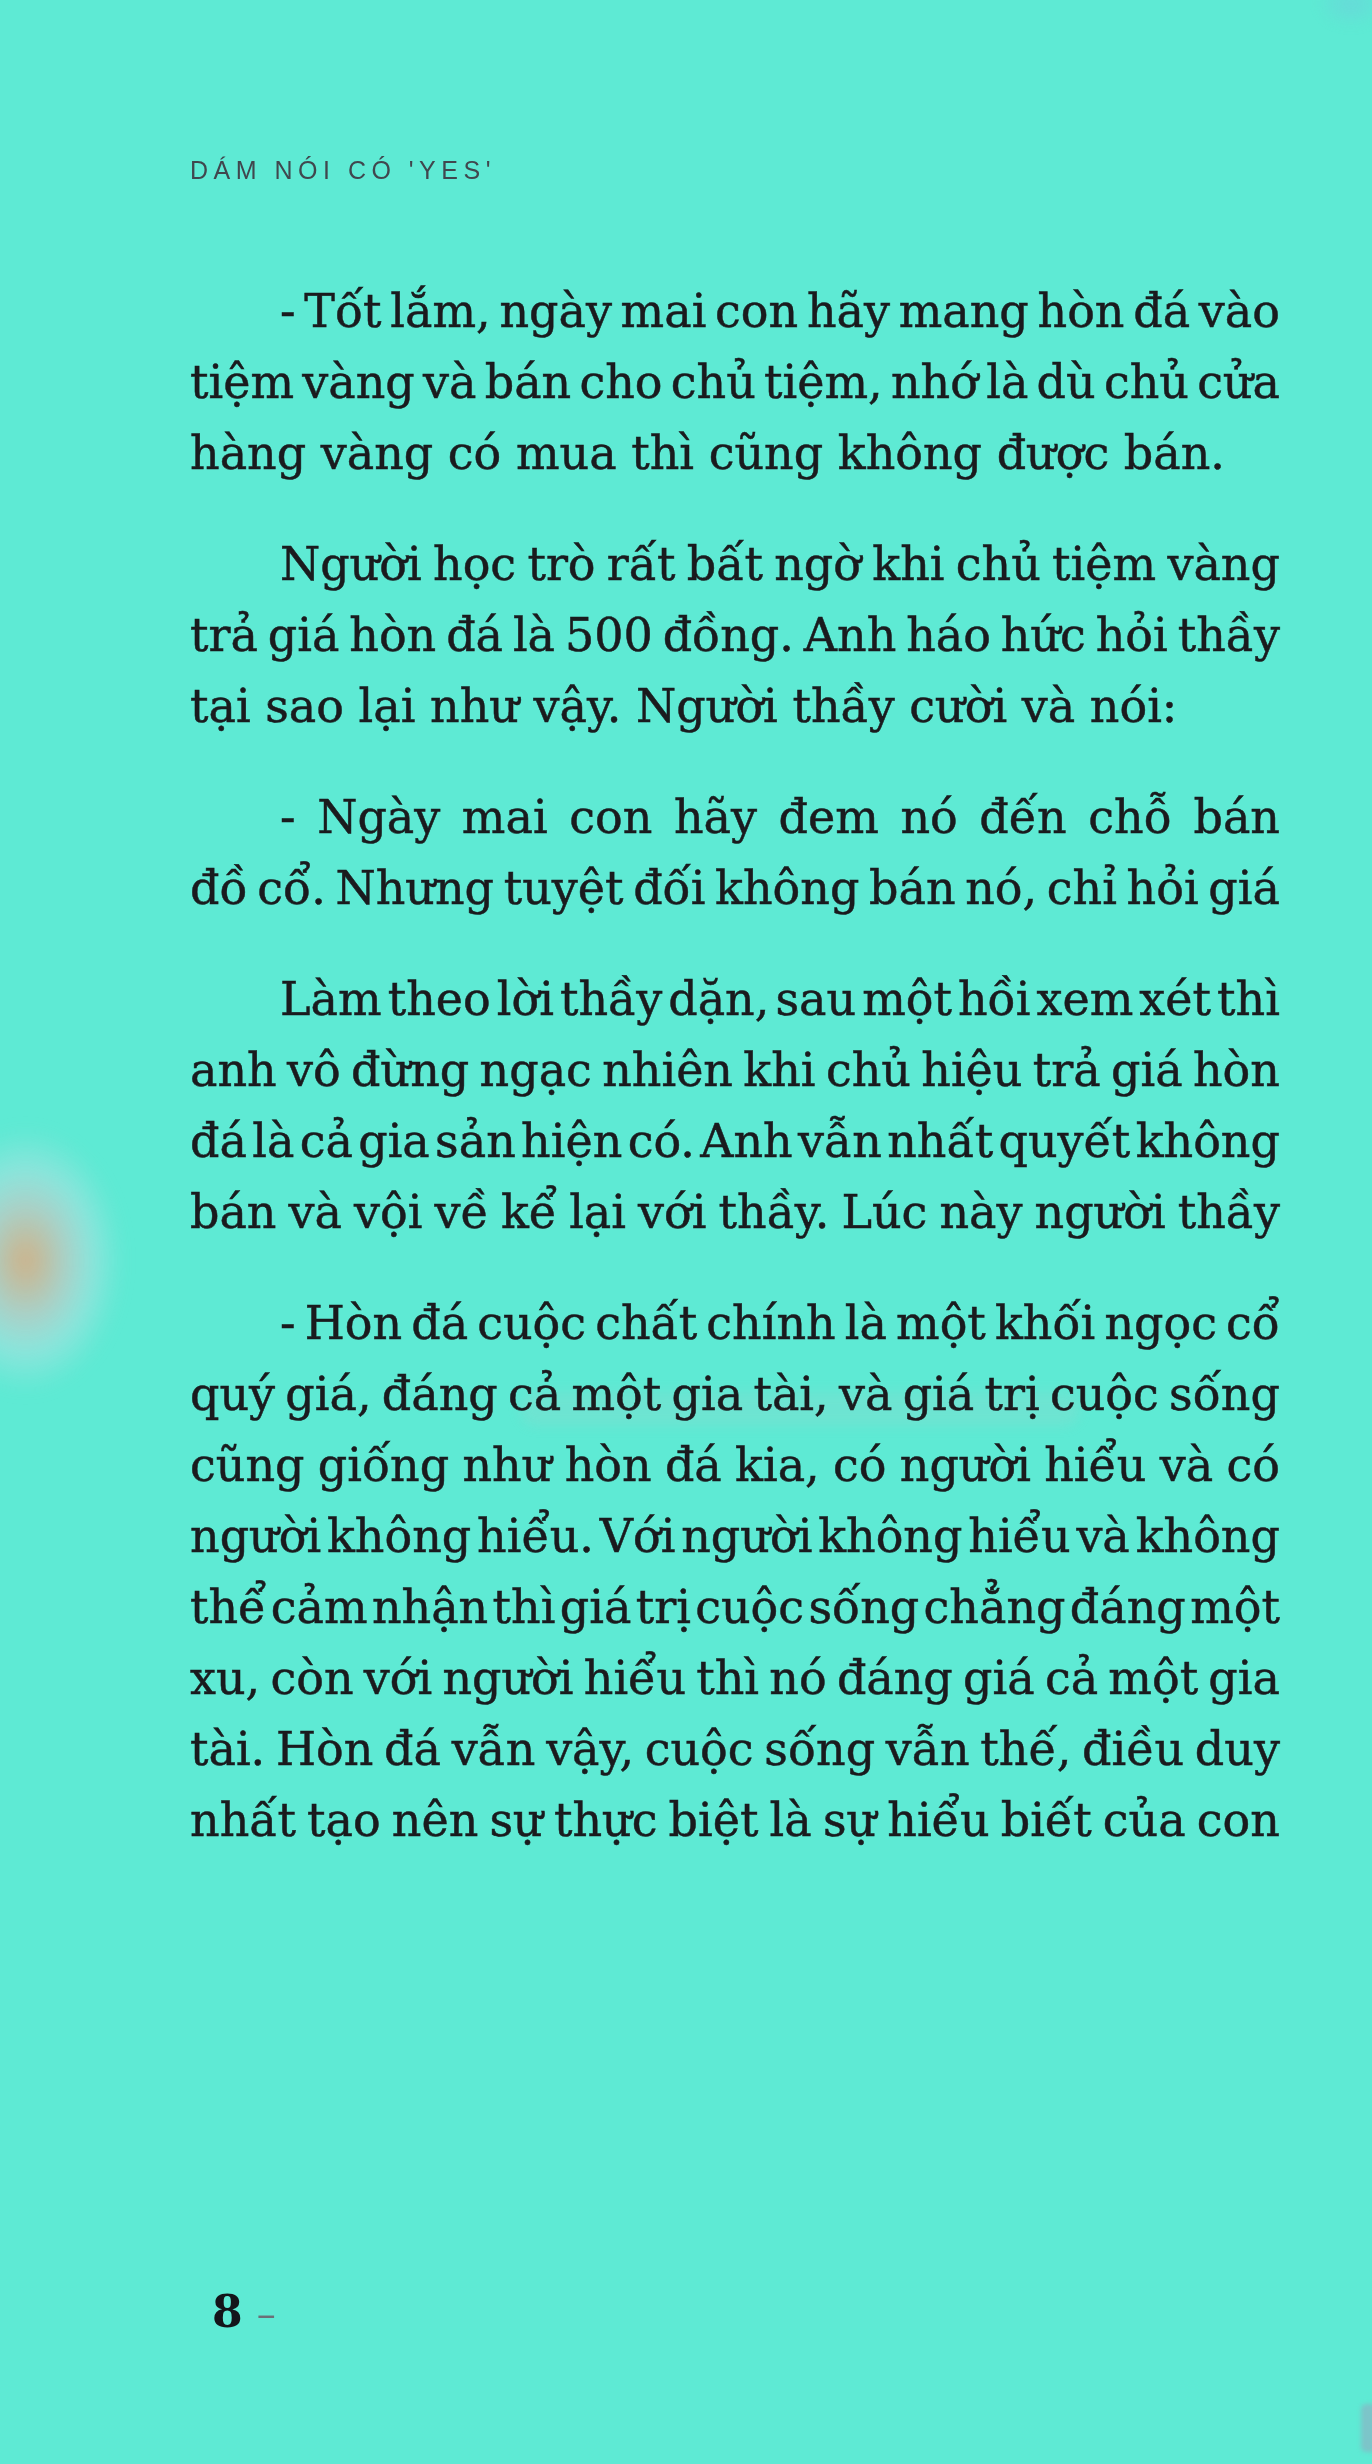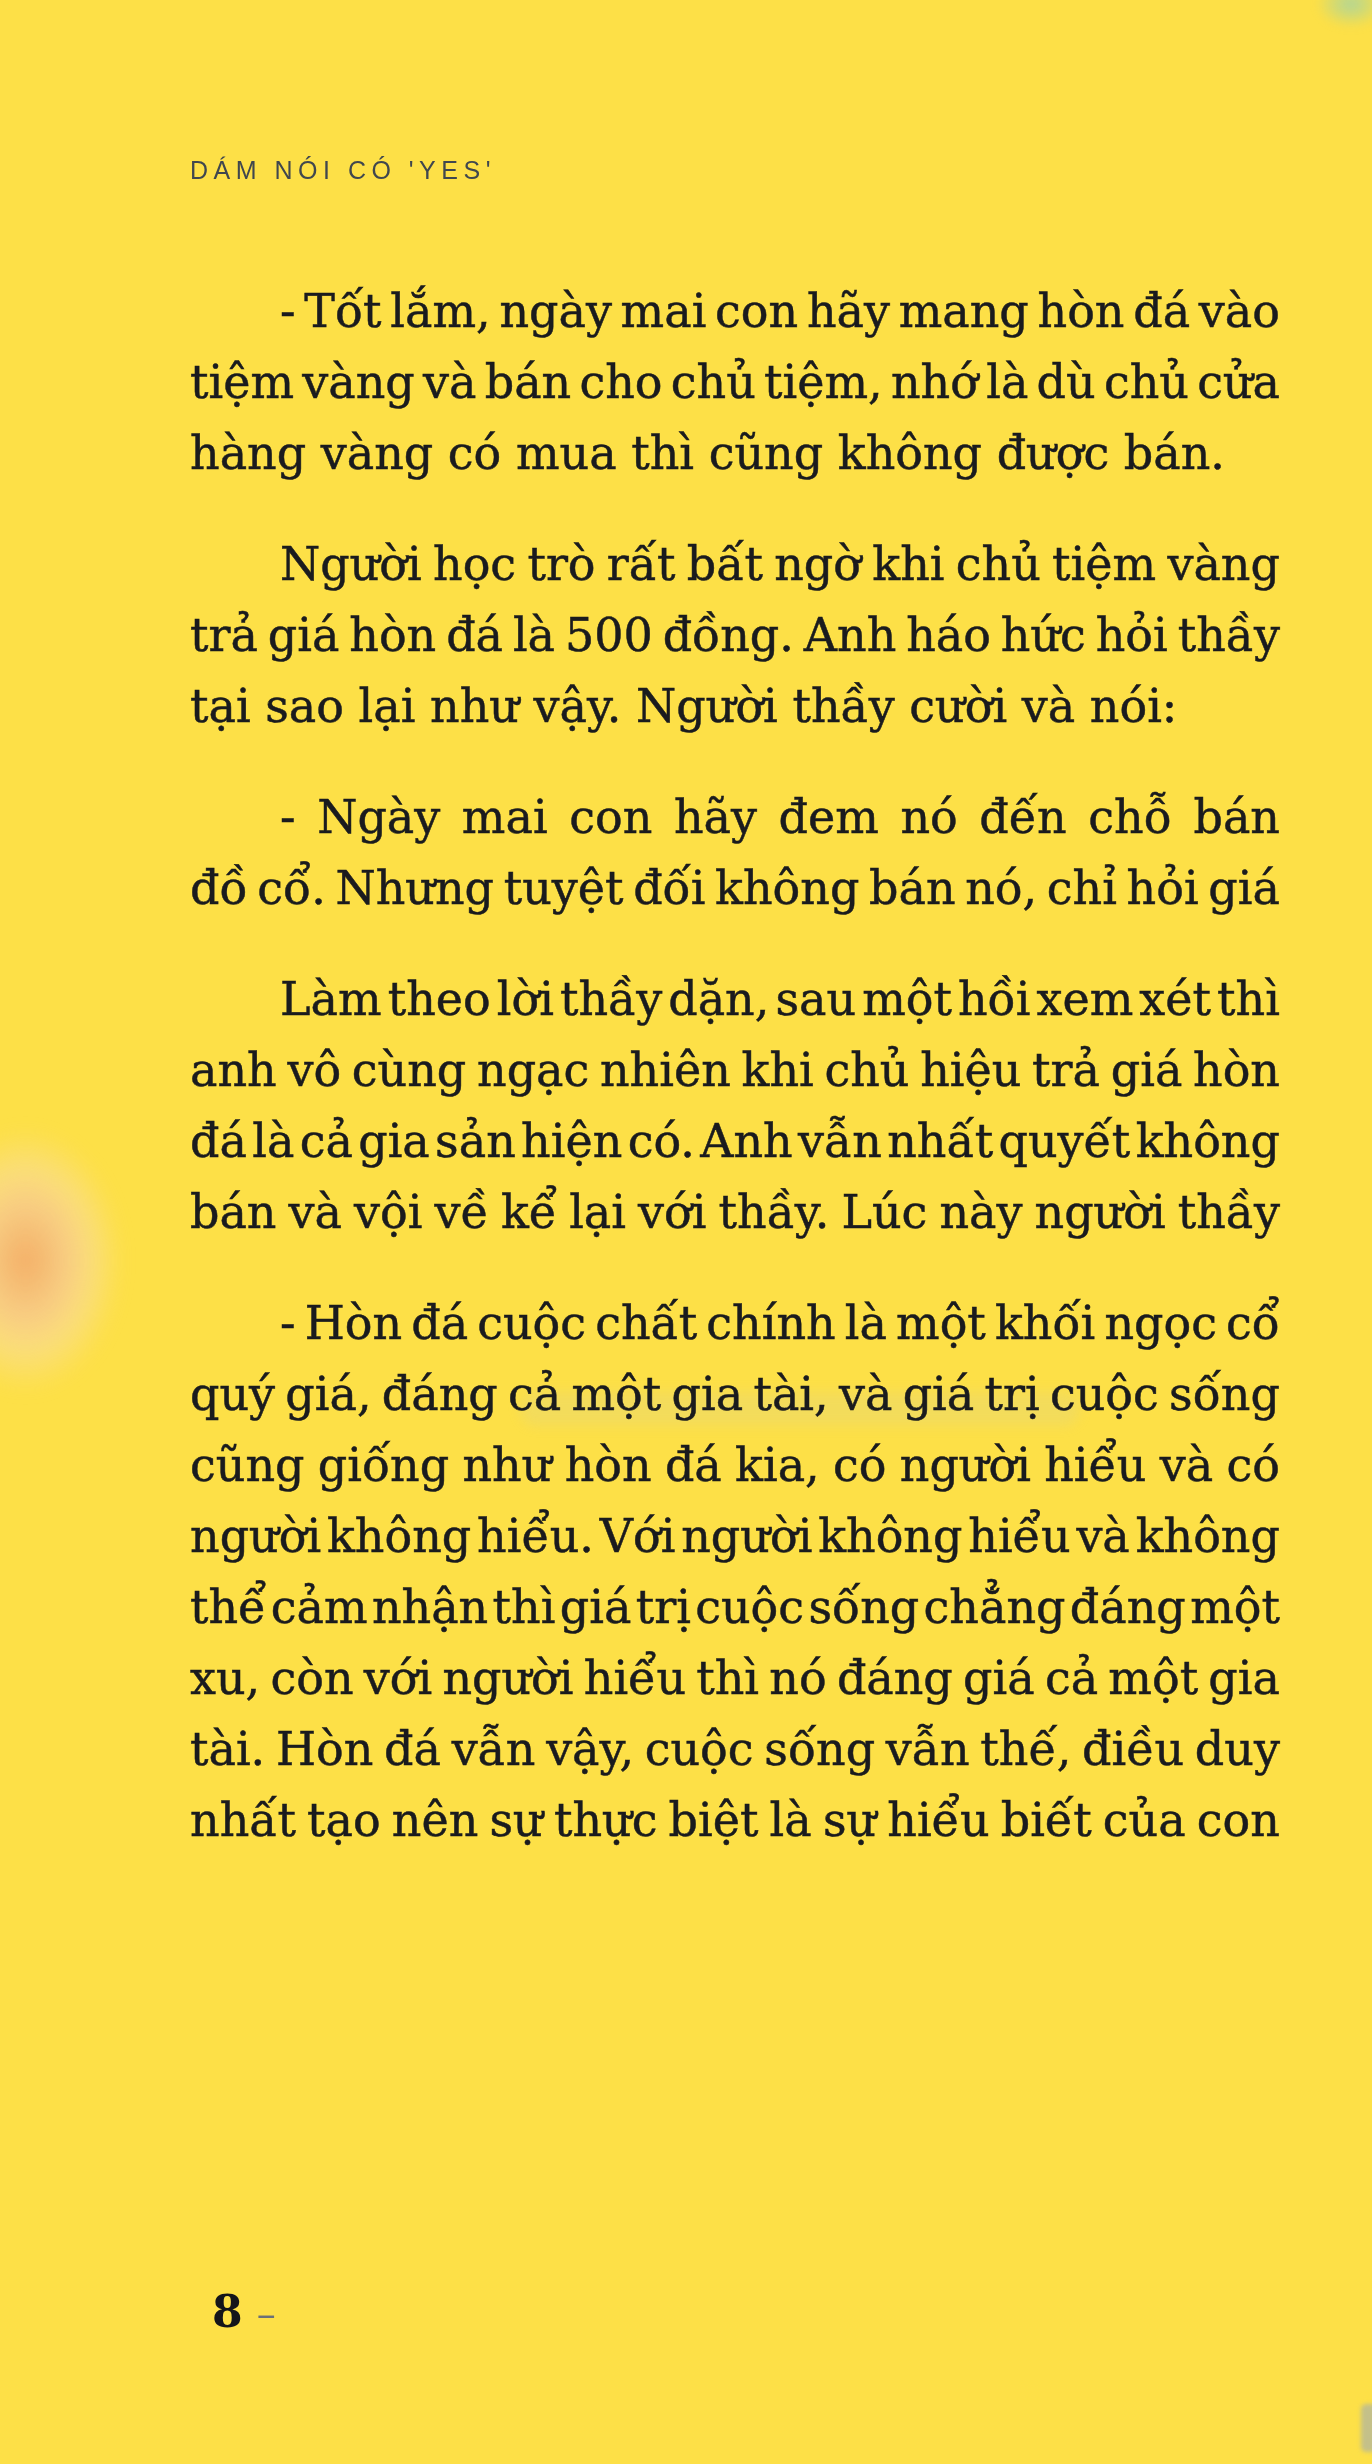--- a/index.html
+++ b/index.html
@@ -4,21 +4,21 @@
 <style>
   html,body{margin:0;padding:0;}
   body{
     width:1372px;height:2464px;
     background:#ffffff;
     position:relative;
     overflow:hidden;
     font-family:"DejaVu Serif", serif;
     color:#1a1b1e;
   }
-  .page{position:absolute;inset:0;background:#fde047;padding-left:44px;}
+  .page{position:absolute;inset:0;background:#5eead4;padding-left:44px;}
   
   .header{
     position:absolute;left:190px;top:156px;
     font-family:"Liberation Sans", sans-serif;
     font-size:25px;letter-spacing:5.5px;
     color:#40474e;
   }
   
   .text-block{
     position:absolute;left:190px;top:276px;width:1090px;
@@ -91,21 +91,21 @@
         <div class="line first just"><span>Người</span><span>học</span><span>trò</span><span>rất</span><span>bất</span><span>ngờ</span><span>khi</span><span>chủ</span><span>tiệm</span><span>vàng</span></div>
         <div class="line just"><span>trả</span><span>giá</span><span>hòn</span><span>đá</span><span>là</span><span>500</span><span>đồng.</span><span>Anh</span><span>háo</span><span>hức</span><span>hỏi</span><span>thầy</span></div>
         <div class="line last">tại sao lại như vậy. Người thầy cười và nói:</div>
       </div>
       <div class="para">
         <div class="line first just"><span>-</span><span>Ngày</span><span>mai</span><span>con</span><span>hãy</span><span>đem</span><span>nó</span><span>đến</span><span>chỗ</span><span>bán</span></div>
         <div class="line just"><span>đồ</span><span>cổ.</span><span>Nhưng</span><span>tuyệt</span><span>đối</span><span>không</span><span>bán</span><span>nó,</span><span>chỉ</span><span>hỏi</span><span>giá</span></div>
       </div>
       <div class="para">
         <div class="line first just"><span>Làm</span><span>theo</span><span>lời</span><span>thầy</span><span>dặn,</span><span>sau</span><span>một</span><span>hồi</span><span>xem</span><span>xét</span><span>thì</span></div>
-        <div class="line just"><span>anh</span><span>vô</span><span>cùng</span><span>ngạc</span><span>nhiên</span><span>khi</span><span>chủ</span><span>hiệu</span><span>trả</span><span>giá</span><span>hòn</span></div>
+        <div class="line just"><span>anh</span><span>vô</span><span>đừng</span><span>ngạc</span><span>nhiên</span><span>khi</span><span>chủ</span><span>hiệu</span><span>trả</span><span>giá</span><span>hòn</span></div>
         <div class="line just"><span>đá</span><span>là</span><span>cả</span><span>gia</span><span>sản</span><span>hiện</span><span>có.</span><span>Anh</span><span>vẫn</span><span>nhất</span><span>quyết</span><span>không</span></div>
         <div class="line just"><span>bán</span><span>và</span><span>vội</span><span>về</span><span>kể</span><span>lại</span><span>với</span><span>thầy.</span><span>Lúc</span><span>này</span><span>người</span><span>thầy</span></div>
       </div>
       <div class="para">
         <div class="line first just"><span>-</span><span>Hòn</span><span>đá</span><span>cuộc</span><span>chất</span><span>chính</span><span>là</span><span>một</span><span>khối</span><span>ngọc</span><span>cổ</span></div>
         <div class="line just"><span>quý</span><span>giá,</span><span>đáng</span><span>cả</span><span>một</span><span>gia</span><span>tài,</span><span>và</span><span>giá</span><span>trị</span><span>cuộc</span><span>sống</span></div>
         <div class="line just"><span>cũng</span><span>giống</span><span>như</span><span>hòn</span><span>đá</span><span>kia,</span><span>có</span><span>người</span><span>hiểu</span><span>và</span><span>có</span></div>
         <div class="line just"><span>người</span><span>không</span><span>hiểu.</span><span>Với</span><span>người</span><span>không</span><span>hiểu</span><span>và</span><span>không</span></div>
         <div class="line just"><span>thể</span><span>cảm</span><span>nhận</span><span>thì</span><span>giá</span><span>trị</span><span>cuộc</span><span>sống</span><span>chẳng</span><span>đáng</span><span>một</span></div>
         <div class="line just"><span>xu,</span><span>còn</span><span>với</span><span>người</span><span>hiểu</span><span>thì</span><span>nó</span><span>đáng</span><span>giá</span><span>cả</span><span>một</span><span>gia</span></div>

